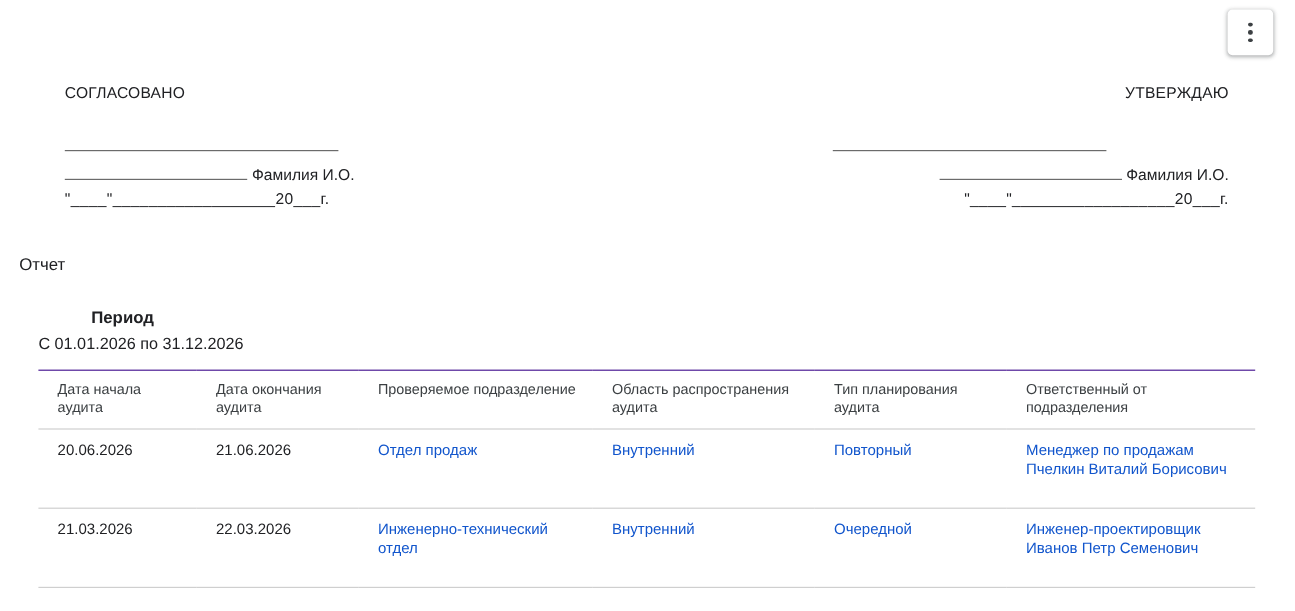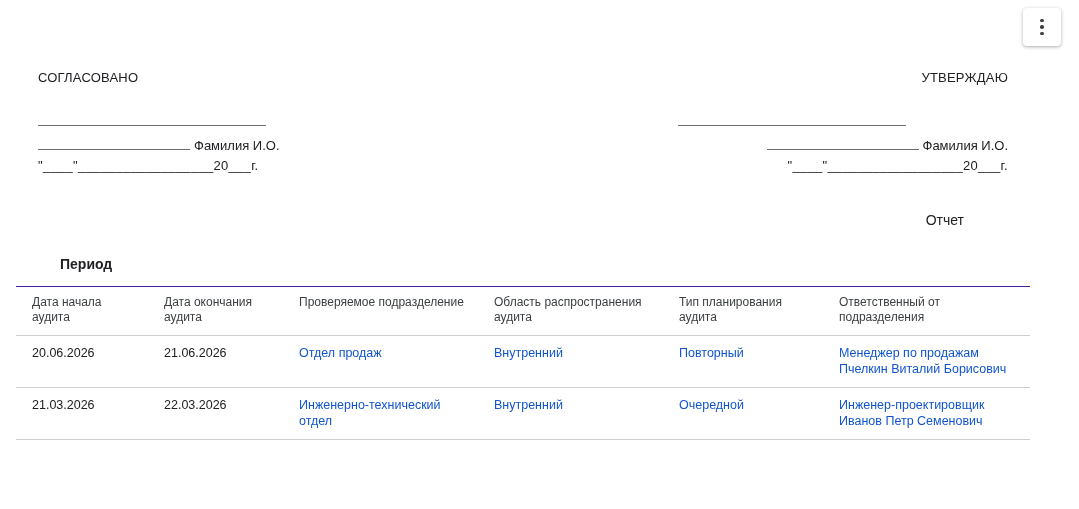--- a/index.html
+++ b/index.html
@@ -41,21 +41,21 @@
     display: block;
     width: 3.5px;
     height: 3.5px;
     border-radius: 50%;
     background: #3c4043;
   }
 
   
   .doc {
     position: absolute;
-    left: 0;
+    left: 16px;
     top: 0;
     width: 964px;
     padding: 0;
   }
 
   .approvals {
     position: relative;
     height: 120px;
     margin-top: 70px;
   }
@@ -101,21 +101,21 @@
 
   .doc-title {
     text-align: center;
     font-size: 21px;
     font-weight: bold;
     color: #1a1a1a;
     margin-top: 18px;
     letter-spacing: 0.1px;
   }
   .doc-subtitle {
-    text-align: right;
+    text-align: left;
     font-size: 14px;
     color: #202124;
     margin-top: 22px;
   }
 
   .period-label {
     font-size: 14px;
     font-weight: bold;
     color: #202124;
     margin: 28px 0 0 16px;
@@ -141,21 +141,21 @@
     color: #3c4043;
     padding: 8px 6px 10px 16px;
     vertical-align: top;
     line-height: 15px;
     border-top: 1px solid #4c1d95;
     border-bottom: 1px solid #cfcfcf;
   }
   table.audit-table td {
     font-size: 12.5px;
     color: #1155cc;
-    padding: 9px 6px 10px 16px;
+    padding: 9px 6px 24px 16px;
     vertical-align: top;
     line-height: 16px;
     border-bottom: 1px solid #cfcfcf;
   }
   table.audit-table td.plain {
     color: #202124;
   }
   .cell-sub {
     display: block;
   }
@@ -198,20 +198,21 @@
         <span class="underline"></span><span>Фамилия И.О.</span>
       </div>
       <div class="date-row">"____"__________________20___г.</div>
     </div>
 
   </div>
 
   <div class="doc-subtitle">Отчет</div>
 
   <div class="period-label">Период</div>
+  <div class="period-value">С 01.01.2026 по 31.12.2026</div>
 
   <table class="audit-table">
     <colgroup>
       <col class="c1">
         <col class="c2">
         <col class="c3">
         <col class="c4">
         <col class="c5">
         <col class="c6">
     </colgroup>

